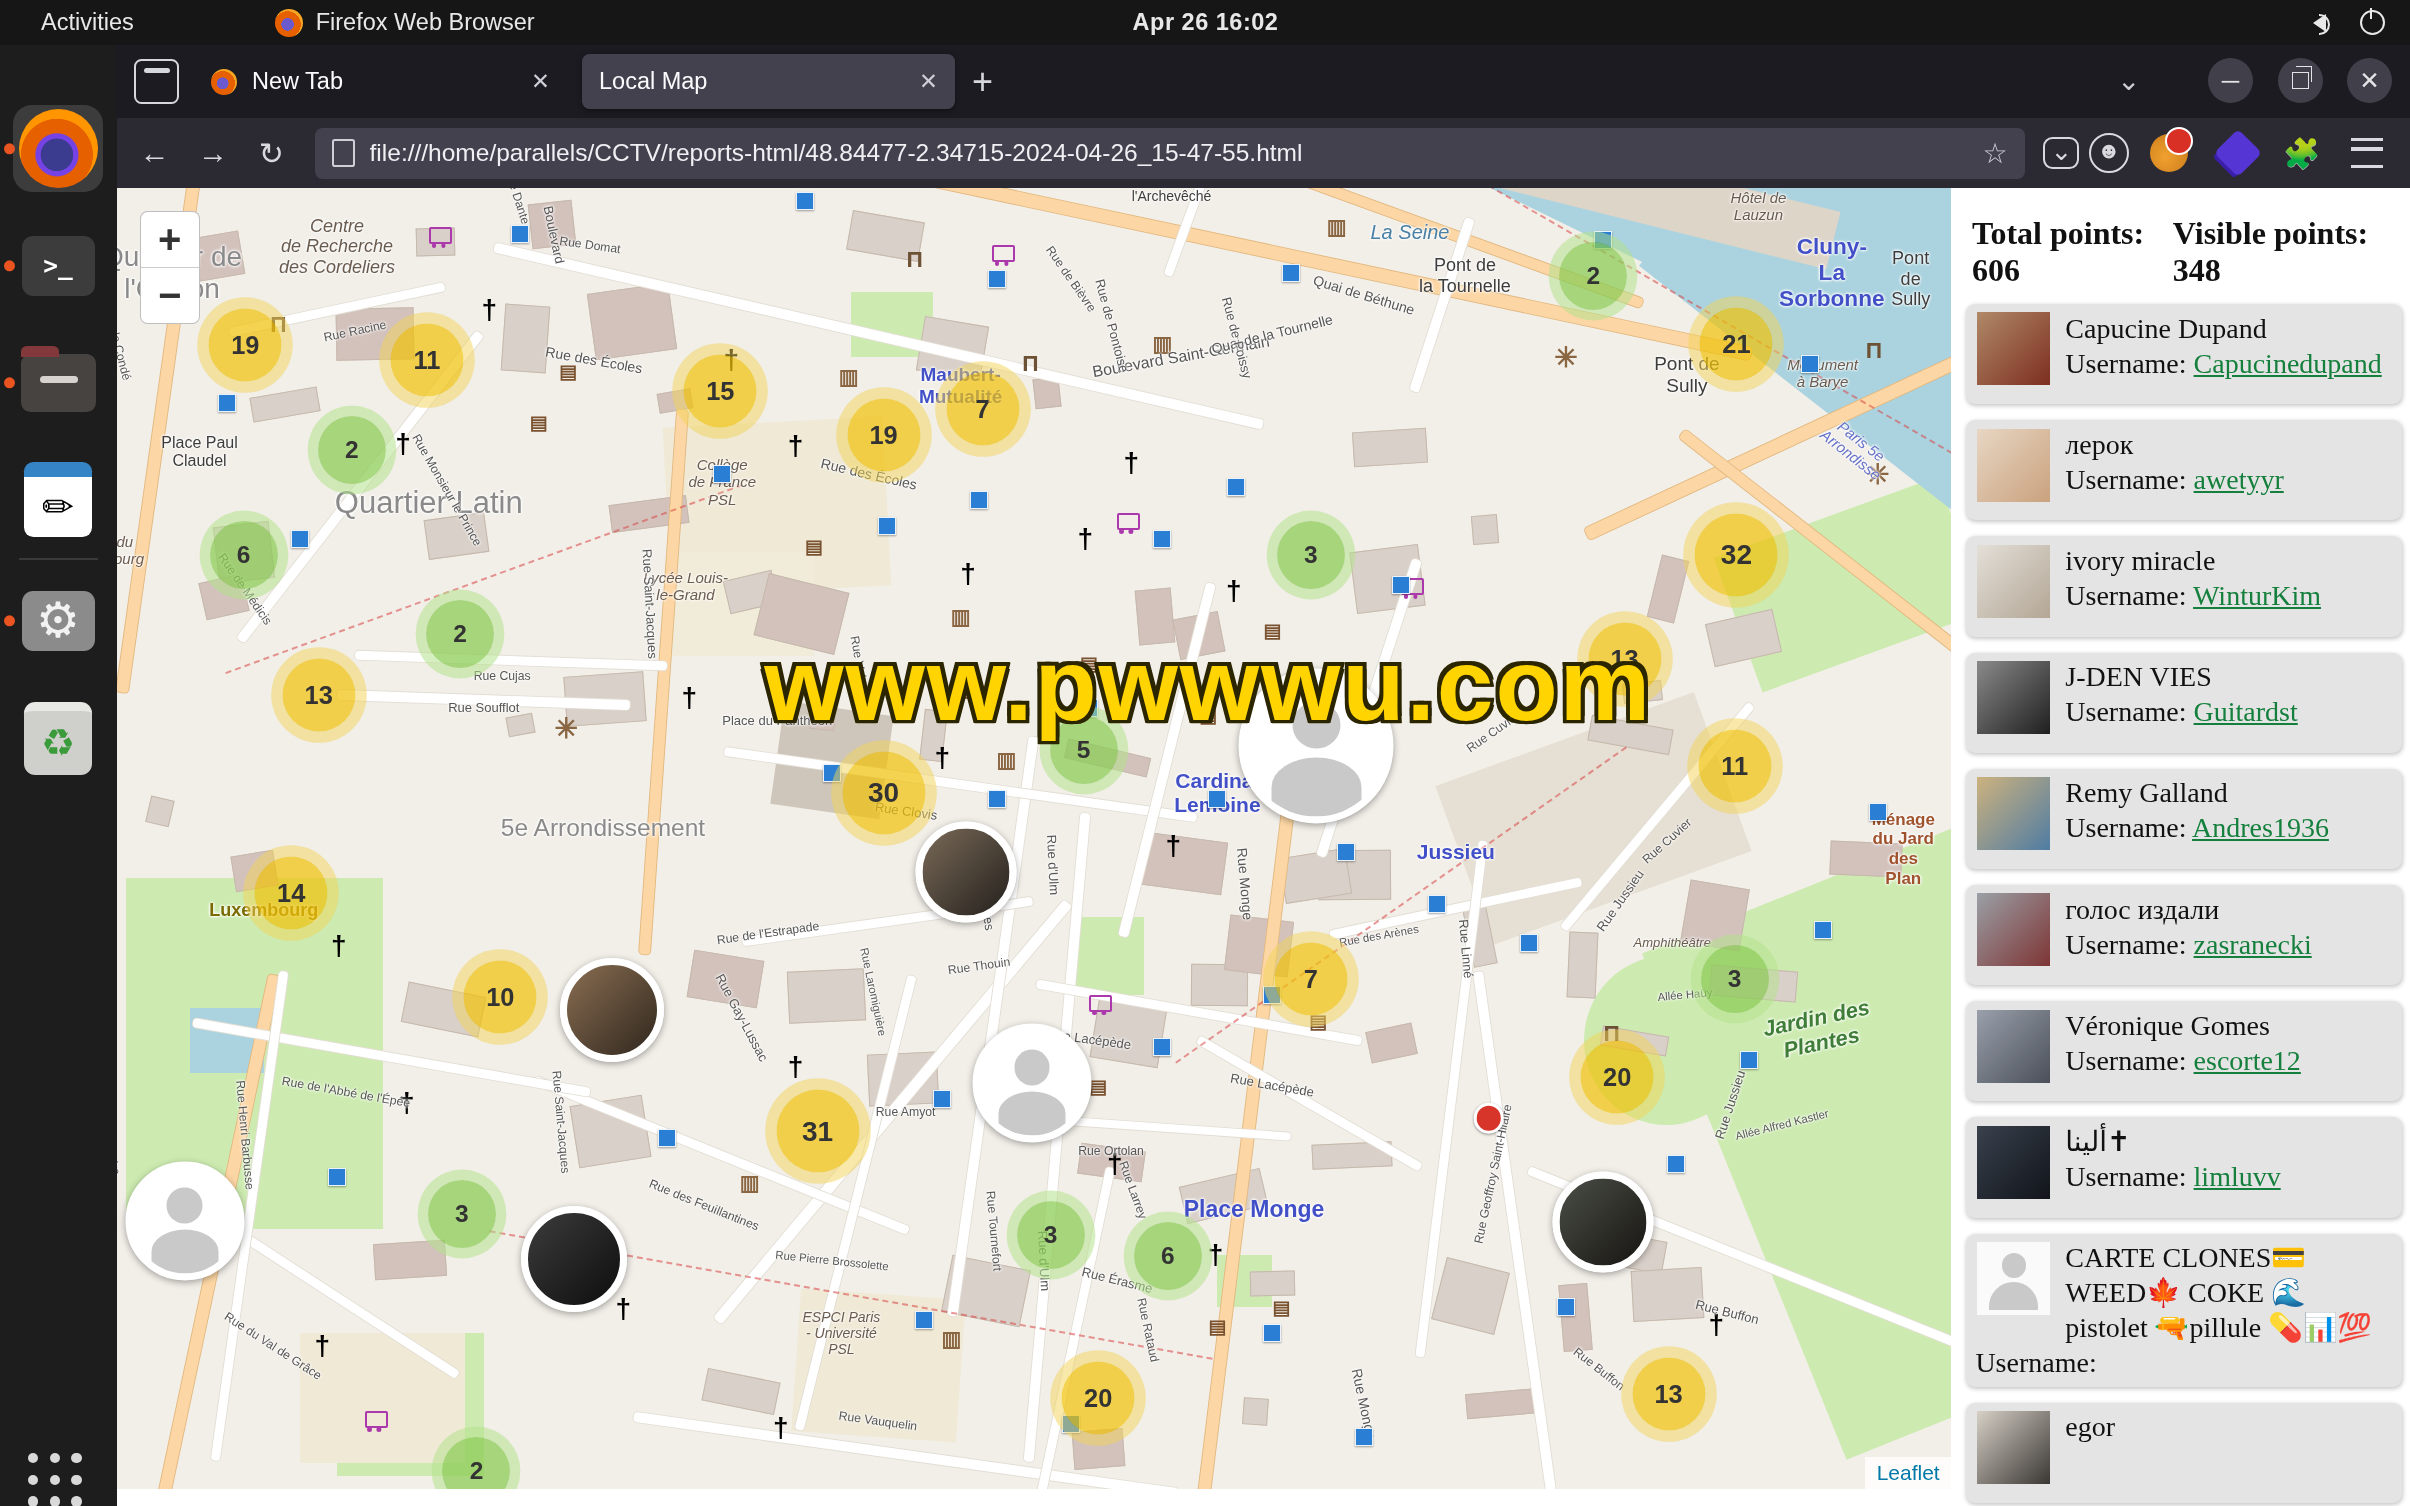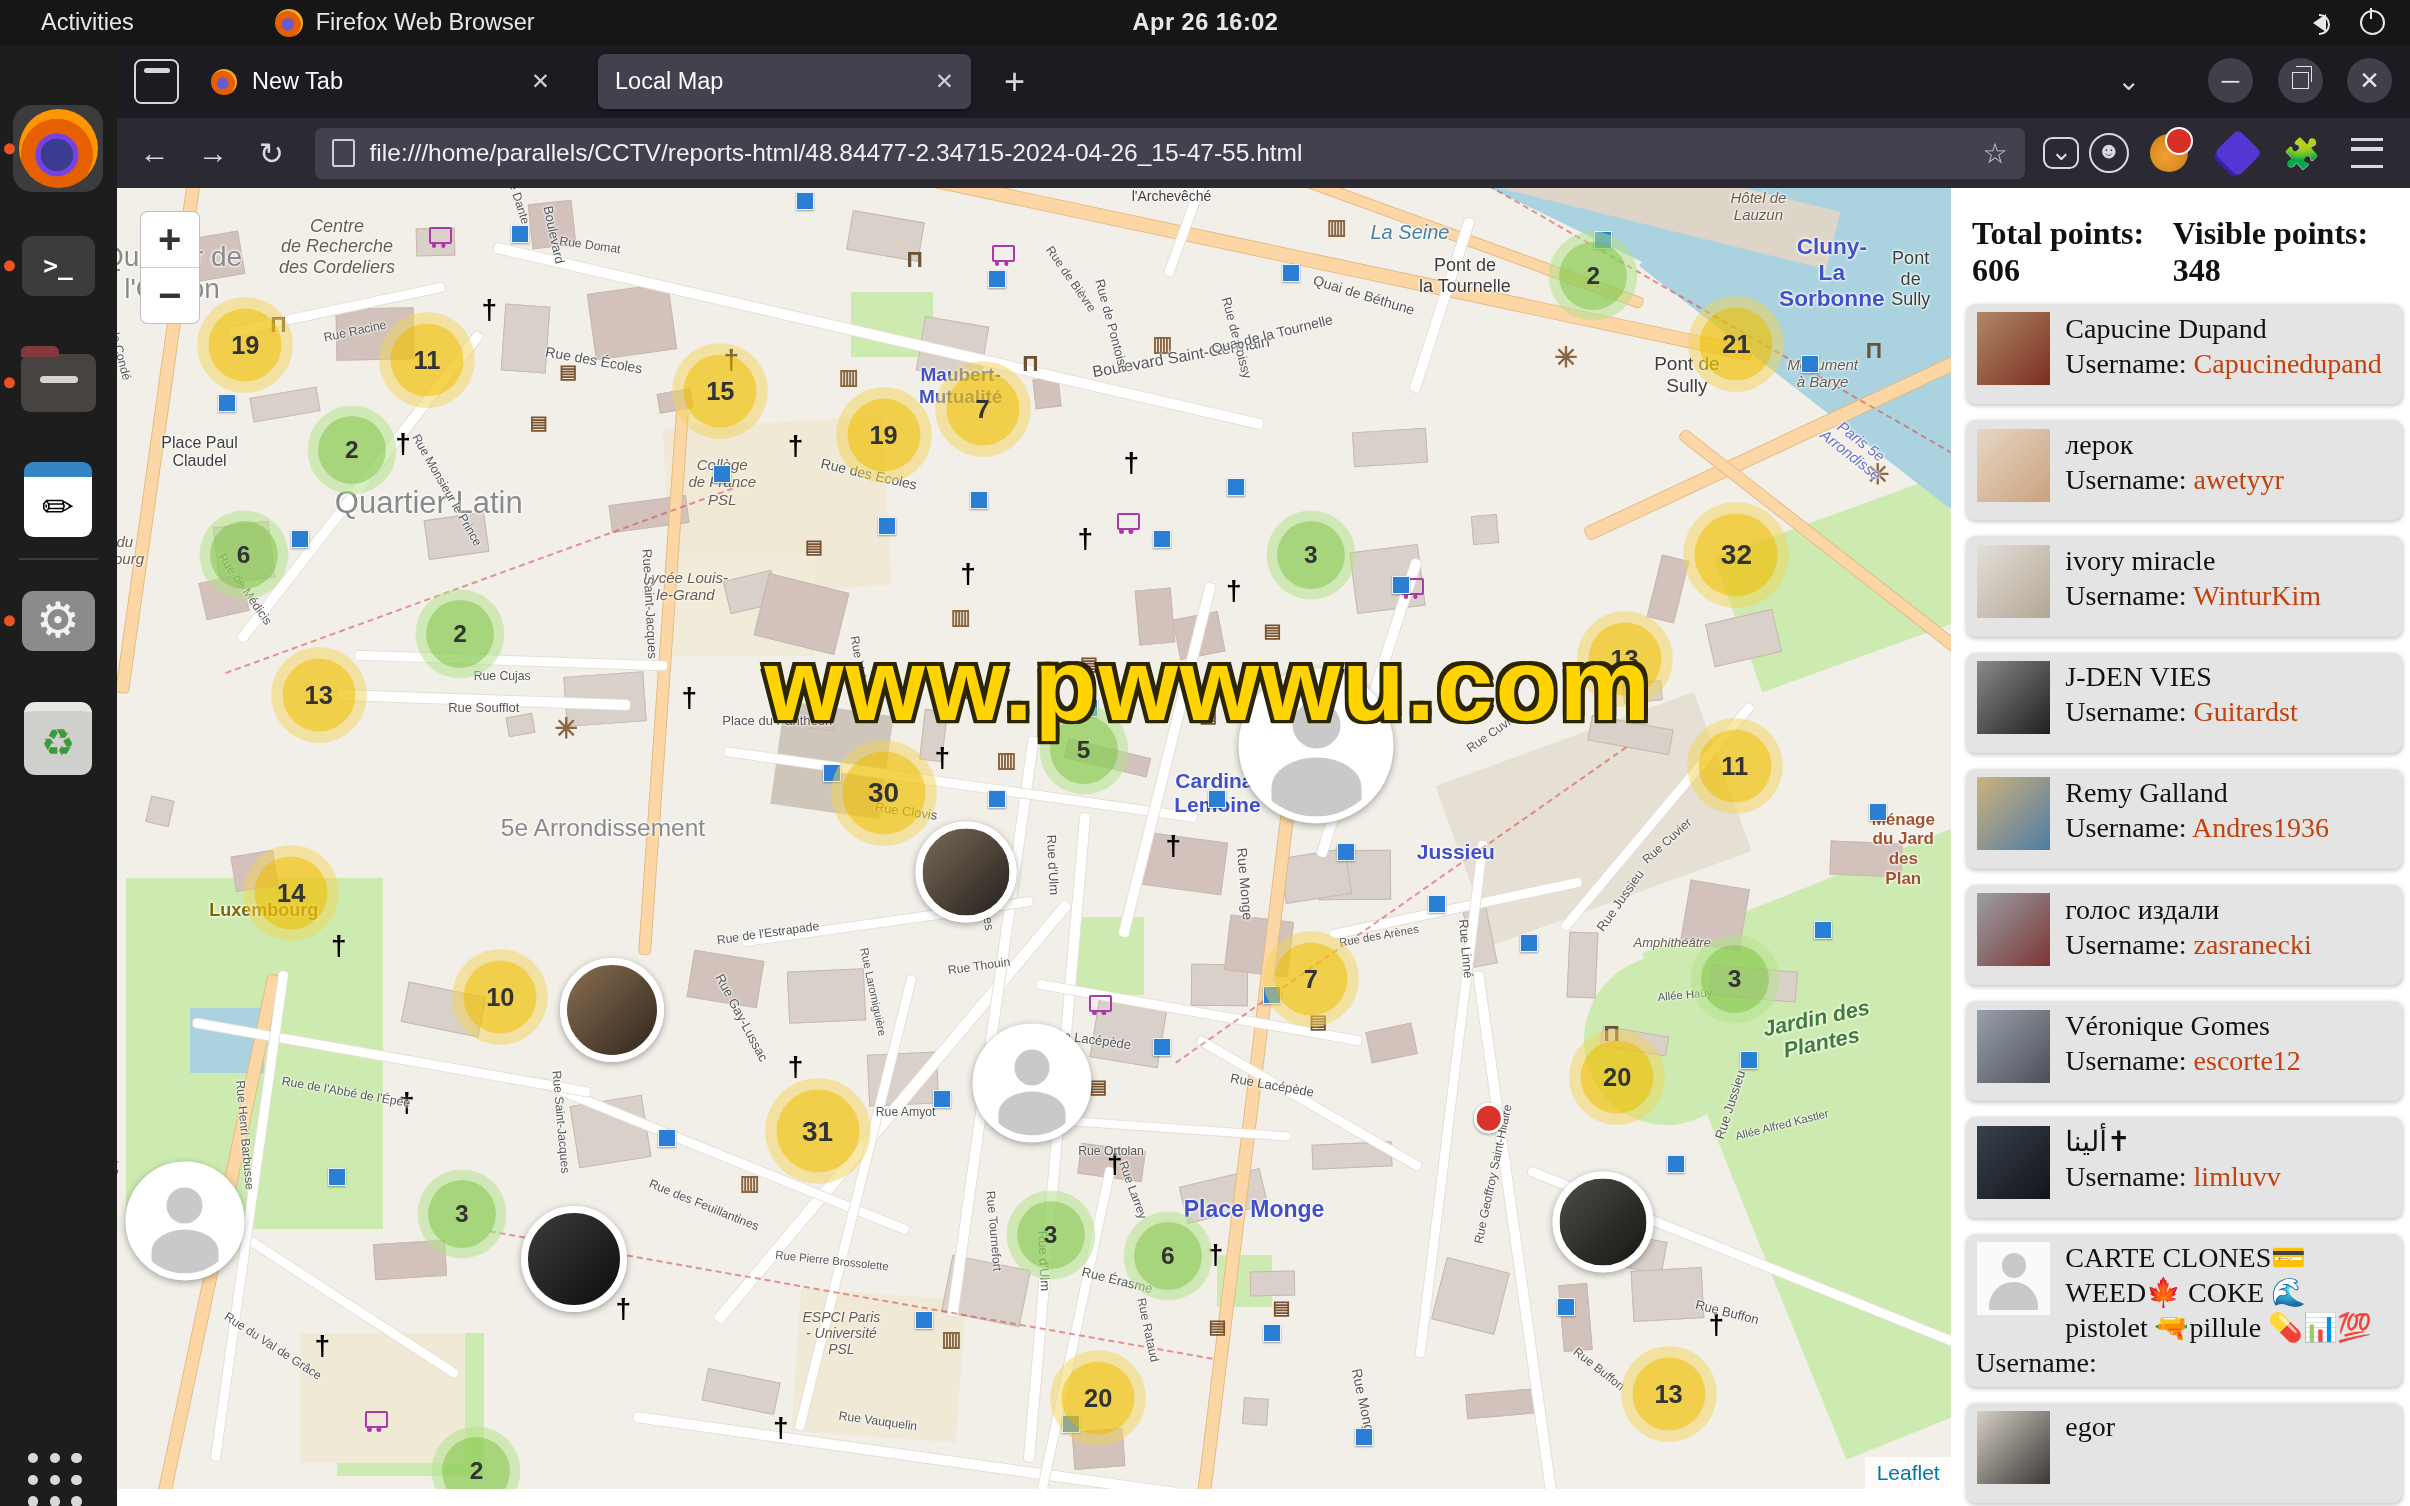--- a/index.html
+++ b/index.html
@@ -146,21 +146,21 @@
            font-size:32px;color:#111;margin-top:8px;}
   .ucard{background:#e4e4e4;border-radius:9.4px;margin:0 9.4px 16px 15px;padding:6.6px 9.4px;overflow:hidden;
          box-shadow:0.9px 1.9px 4.7px rgba(0,0,0,.22);min-height:87px;font-size:28px;color:#111;line-height:1.25;}
   .ucard::after{content:"";display:block;clear:both;}
   .uavatar{float:left;width:73px;height:73px;margin:1.9px 15px 3.8px 1.9px;object-fit:cover;}
   .uavatar.generic{background:#fafafa;position:relative;}
   .uavatar.generic::before{content:"";position:absolute;left:24.5px;top:11.3px;width:24.5px;height:24.5px;border-radius:50%;background:#c9c9c9;}
   .uavatar.generic::after{content:"";position:absolute;left:12.2px;top:40px;width:49px;height:28px;border-radius:24.5px 24.5px 0 0;background:#c9c9c9;}
   .uname{display:block;}
   .ulabel{}
-  .ulink{color:#c2410c;cursor:pointer;}
+  .ulink{color:#15803d;text-decoration:underline;cursor:pointer;}
 </style>
 </head>
 <body>
 
 <div class="topbar">
   <div class="activities">Activities</div>
   <div class="appname">
     <span class="minifox"></span>
     <span>Firefox Web Browser</span>
   </div>
@@ -204,21 +204,21 @@
       <i></i>
       <i></i>
       <i></i>
       <i></i>
     </div>
   </div>
 
 <div class="window">
   <div class="tabbar">
     <div class="ffview"></div>
-    <div id="tabs" style="display:flex;flex:1;align-items:center;gap:16px;">
+    <div id="tabs" style="display:flex;flex:1;align-items:center;">
         <div class="tab">
           <div class="minifox" style="width: 26px; height: 26px;"></div>
           <div>New Tab</div>
           <div class="close">✕</div>
         </div>
         <div class="tab active">
           <div>Local Map</div>
           <div class="close">✕</div>
         </div>
         <div class="newtab-btn">+</div>

